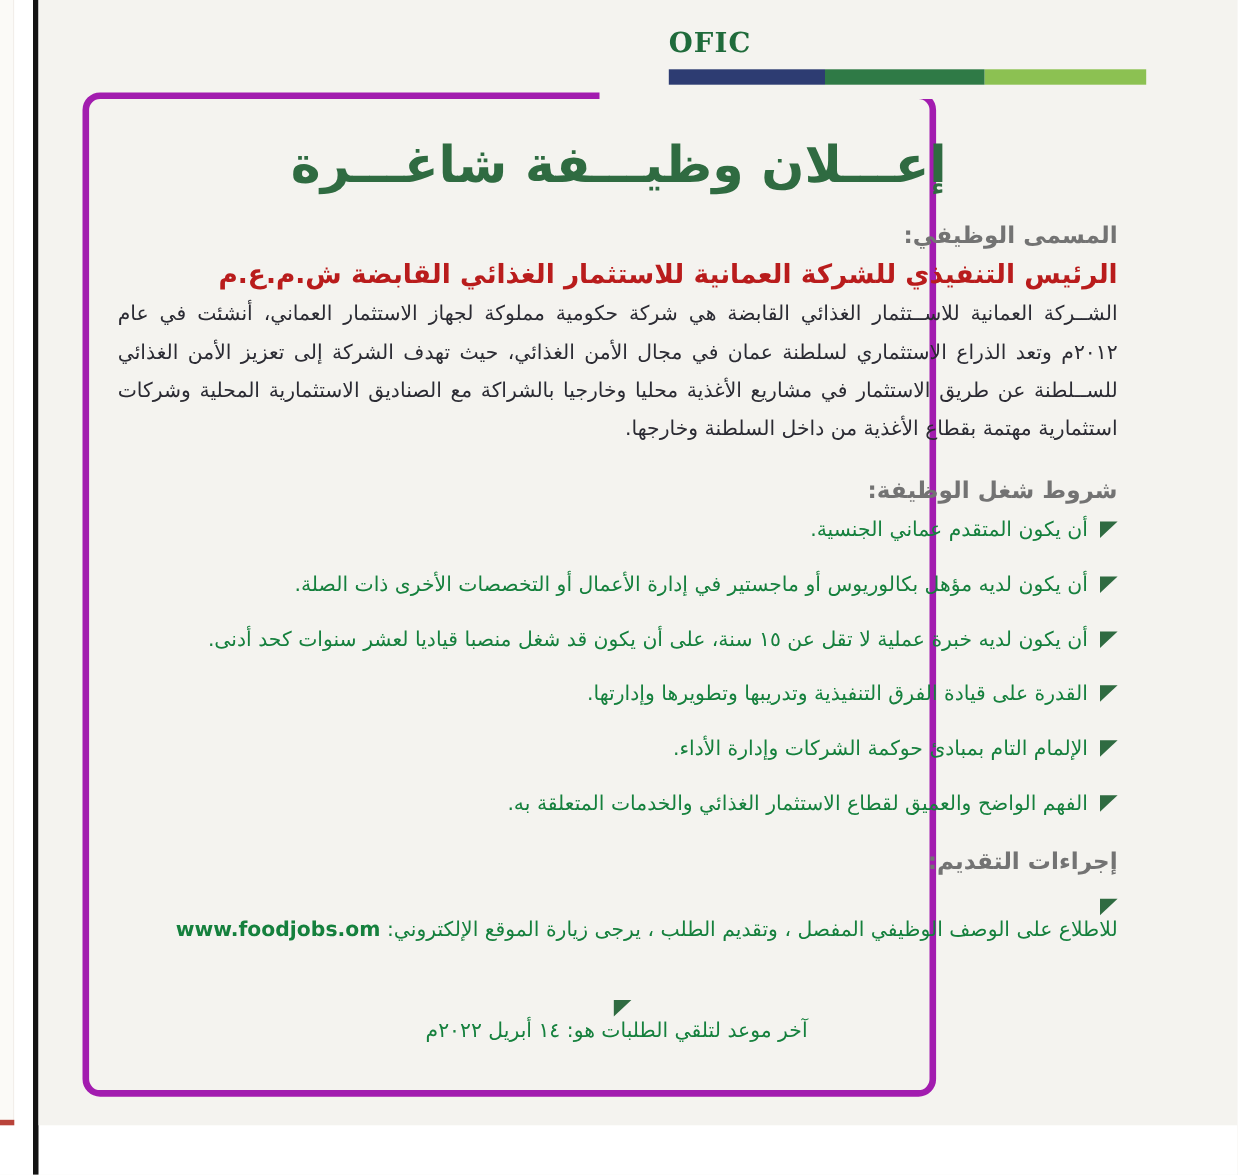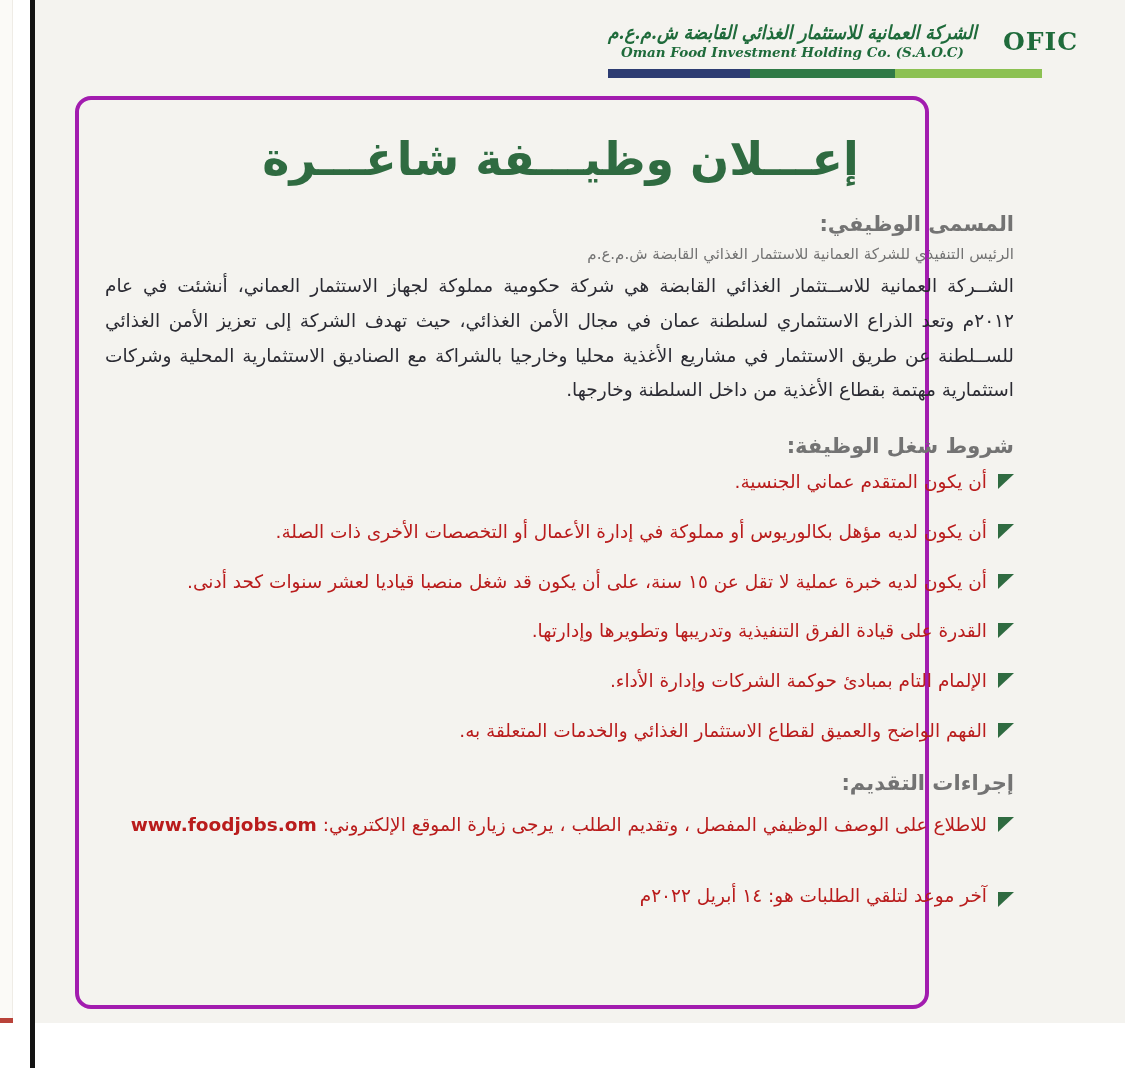--- a/index.html
+++ b/index.html
@@ -110,24 +110,24 @@
   }
   .logo-bar-seg { height: 100%; }
   .seg-a { flex: 1.03; }
   .seg-b { flex: 1.02; }
   .seg-c { flex: 1.00; }
 
   
   #frame {
     position: absolute;
     left: 40px;
-    top: 96px;
-    width: 854px;
+    top: 84px;
+    width: 776px;
     height: 913px;
-    border: 4px solid #a21caf;
+    border: 6px solid #a21caf;
     border-radius: 16px;
     box-sizing: border-box;
   }
   
   #frame-top-mask {
     position: absolute;
     left: 510px;
     top: 78px;
     width: 500px;
     height: 12px;
@@ -157,23 +157,23 @@
   
   .section-heading {
     color: #737373;
     font-size: 21px;
     font-weight: bold;
     text-align: right;
     margin-top: 26px;
     padding-right: 4px;
   }
   .job-title-value {
-    color: #737373;
-    font-size: 15px;
-    font-weight: normal;
+    color: #b91c1c;
+    font-size: 24px;
+    font-weight: bold;
     text-align: right;
     margin-top: 9px;
     padding-right: 4px;
   }
 
   
   .body-paragraph {
     color: #2b2b33;
     font-size: 18.5px;
     line-height: 1.88;
@@ -203,53 +203,49 @@
     flex: 0 0 auto;
     width: 0;
     height: 0;
     margin-top: 6px;
     margin-left: 11px;
     border-style: solid;
     border-width: 15px 16px 0 0;
     border-color: #2f6b41 transparent transparent transparent;
   }
   .bullet-text {
-    color: #b91c1c;
+    color: #15803d;
     font-size: 18.5px;
     line-height: 1.5;
     text-align: right;
   }
   .bullet-text .url {
     font-weight: bold;
     direction: ltr;
     unicode-bidi: embed;
     display: inline-block;
   }
-  #apply-list .bullet-item { margin-top: 16px; }
+  #apply-list .bullet-item { margin-top: 16px; flex-direction: column; }
   #apply-list .bullet-item + .bullet-item { margin-top: 44px; align-items: center; }
 
   
   #requirements-list .bullet-item { justify-content: flex-start; }
 </style>
 </head>
 <body>
 
 <div id="scan-strip-outer"></div>
 <div id="scan-strip-outer-bottom"></div>
 <div id="scan-gap"></div>
 <div id="scan-dark-bar"></div>
 
 <div id="page">
 
   <div id="logo-block">
     <div id="logo-row">
-      <div id="logo-names">
-        <div id="logo-name-ar">الشركة العمانية للاستثمار الغذائي القابضة ش.م.ع.م</div>
-        <div id="logo-name-en">Oman Food Investment Holding Co. (S.A.O.C)</div>
-      </div>
       <div id="logo-abbr">OFIC</div>
     </div>
     <div id="logo-bar">
       <div class="logo-bar-seg seg-a" style="background:#8cc152"></div>
       <div class="logo-bar-seg seg-b" style="background:#2f7a46"></div>
       <div class="logo-bar-seg seg-c" style="background:#2d3c72"></div>
     </div>
   </div>
 
   <div id="frame">
@@ -263,21 +259,21 @@
       <div class="body-paragraph">الشــركة العمانية للاســتثمار الغذائي القابضة هي شركة حكومية مملوكة لجهاز الاستثمار العماني، أنشئت في عام ٢٠١٢م وتعد الذراع الاستثماري لسلطنة عمان في مجال الأمن الغذائي، حيث تهدف الشركة إلى تعزيز الأمن الغذائي للســلطنة عن طريق الاستثمار في مشاريع الأغذية محليا وخارجيا بالشراكة مع الصناديق الاستثمارية المحلية وشركات استثمارية مهتمة بقطاع الأغذية من داخل السلطنة وخارجها.</div>
 
       <div class="section-heading">شروط شغل الوظيفة:</div>
       <ul class="bullet-list" id="requirements-list">
         <li class="bullet-item">
           <span class="bullet-marker"></span>
           <span class="bullet-text">أن يكون المتقدم عماني الجنسية.</span>
         </li>
         <li class="bullet-item">
           <span class="bullet-marker"></span>
-          <span class="bullet-text">أن يكون لديه مؤهل بكالوريوس أو مملوكة في إدارة الأعمال أو  التخصصات الأخرى ذات الصلة.</span>
+          <span class="bullet-text">أن يكون لديه مؤهل بكالوريوس أو ماجستير في إدارة الأعمال أو  التخصصات الأخرى ذات الصلة.</span>
         </li>
         <li class="bullet-item">
           <span class="bullet-marker"></span>
           <span class="bullet-text">أن يكون لديه خبرة عملية لا تقل عن ١٥ سنة، على أن يكون قد شغل منصبا قياديا لعشر سنوات كحد أدنى.</span>
         </li>
         <li class="bullet-item">
           <span class="bullet-marker"></span>
           <span class="bullet-text">القدرة على قيادة الفرق التنفيذية وتدريبها وتطويرها وإدارتها.</span>
         </li>
         <li class="bullet-item">

